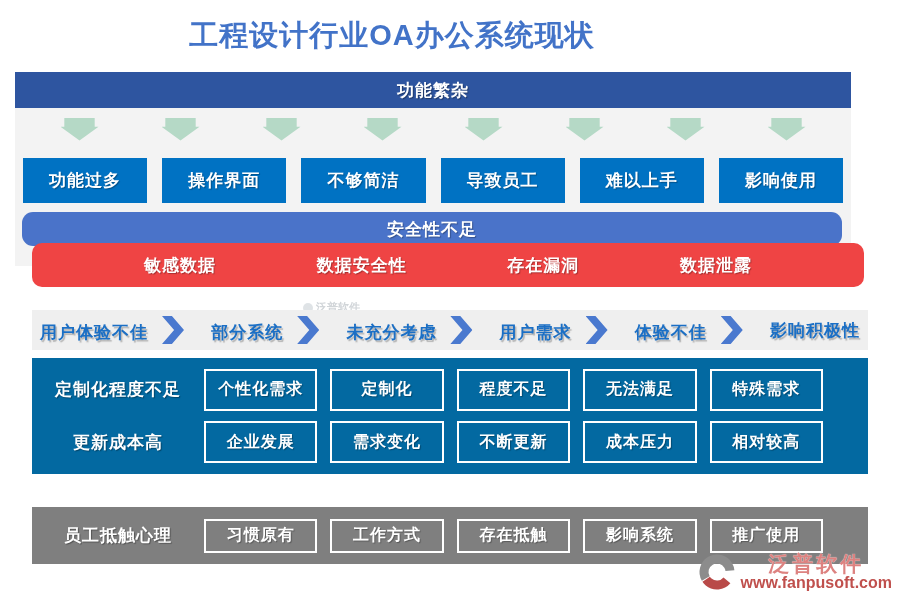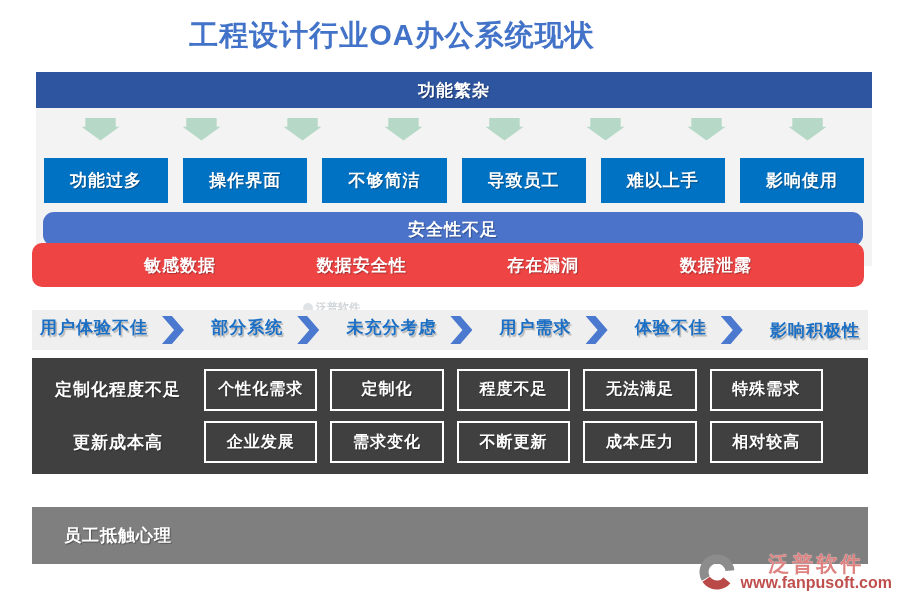--- a/index.html
+++ b/index.html
@@ -7,21 +7,21 @@
     width:900px;height:600px;position:relative;overflow:hidden;
     background:#ffffff;
     font-family:"Liberation Sans","DejaVu Sans",sans-serif;
   }
   .title{
     position:absolute;top:16px;left:0;width:784px;text-align:center;
     font-size:29px;font-weight:bold;color:#4273c8;letter-spacing:1px;
   }
   
   .panel1{
-    position:absolute;left:36px;top:72px;width:836px;height:194px;
+    position:absolute;left:15px;top:72px;width:836px;height:194px;
     background:#f3f3f3;
   }
   .banner-dark{
     height:36px;background:#2e55a0;display:flex;align-items:center;justify-content:center;
     color:#fff;font-size:17px;font-weight:bold;letter-spacing:1px;
     text-shadow:1px 1px 1px rgba(0,0,0,.35);
   }
   .arrow-row{
     height:42px;display:flex;justify-content:space-around;align-items:center;
     padding:0 14px;
@@ -53,35 +53,35 @@
     padding:0 112px;box-sizing:border-box;
     color:#fff;font-size:17px;font-weight:bold;letter-spacing:1px;
     text-shadow:1px 1px 1px rgba(0,0,0,.3);
   }
   
   .flow-band{
     position:absolute;left:32px;top:310px;width:836px;height:40px;
     background:#efefef;display:flex;align-items:center;justify-content:space-between;
     padding:0 8px;box-sizing:border-box;
   }
-  .flow-step{display:flex;align-items:flex-start;}
+  .flow-step{display:flex;align-items:flex-end;}
   .flow-text{
     color:#1b6fc5;font-size:17px;font-weight:bold;letter-spacing:1px;
     text-shadow:1.5px 1.5px 1px rgba(110,110,110,.45);
   }
   .flow-step:not(:last-child)::after{
     content:"";display:inline-block;width:22px;height:28px;margin-left:14px;
     background:#4a79cf;
     clip-path:polygon(0 0,45% 0,100% 50%,45% 100%,0 100%,55% 50%);
     filter:drop-shadow(1px 1px 1px rgba(110,110,110,.5));
   }
   
   .blue-block{
     position:absolute;left:32px;top:358px;width:836px;height:116px;
-    background:#404040;display:flex;flex-direction:column;justify-content:space-evenly;font-family:Liberation Serif, serif;
+    background:#0369a1;display:flex;flex-direction:column;justify-content:space-evenly;font-family:Liberation Serif, serif;
   }
   .gray-block{
     position:absolute;left:32px;top:507px;width:836px;height:57px;
     background:#7f7f7f;display:flex;flex-direction:column;justify-content:center;
   }
   .block-row{display:flex;align-items:center;height:42px;}
   .gray-block .block-row{height:34px;}
   .row-label{
     width:172px;flex:0 0 172px;text-align:center;
     color:#fff;font-size:17px;font-weight:bold;letter-spacing:1px;
@@ -225,20 +225,32 @@
         <div class="box">成本压力</div>
 
         <div class="box">相对较高</div>
       </div>
   </div>
 </div>
 
 <div class="gray-block">
   <div class="block-row">
     <div class="row-label">员工抵触心理</div>
+    <div class="row-boxes">
+
+        <div class="box">习惯原有</div>
+
+        <div class="box">工作方式</div>
+
+        <div class="box">存在抵触</div>
+
+        <div class="box">影响系统</div>
+
+        <div class="box">推广使用</div>
+      </div>
   </div>
 </div>
 
 <div class="logo">
   <svg class="logo-icon" viewBox="0 0 40 40">
     <circle cx="20" cy="20" r="13" fill="none" stroke="#8c8c8c" stroke-width="9" stroke-dasharray="46 36" transform="rotate(150 20 20)"></circle>
     <circle cx="20" cy="20" r="13" fill="none" stroke="#b94a48" stroke-width="9" stroke-dasharray="24 58" transform="rotate(40 20 20)"></circle>
   </svg>
   <div class="logo-txt">
     <span class="logo-name">泛普软件</span>

